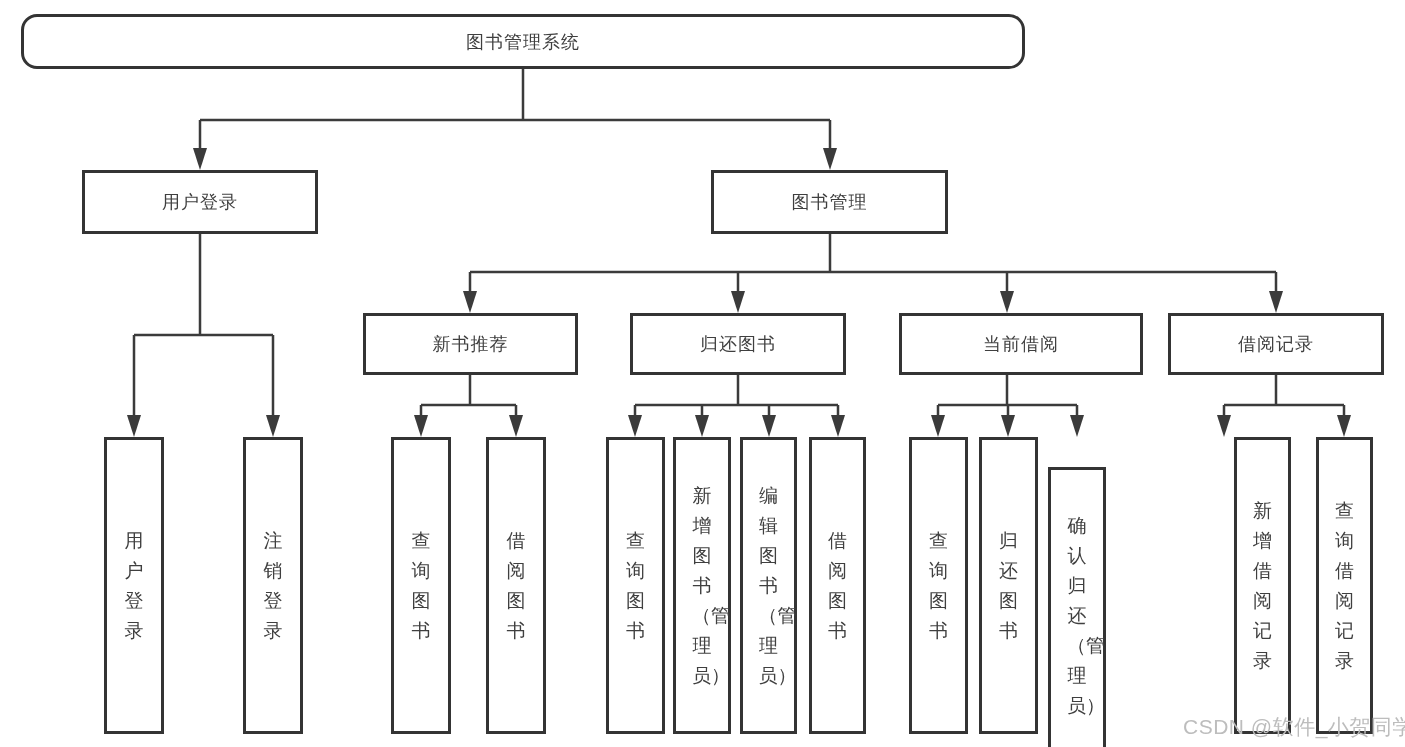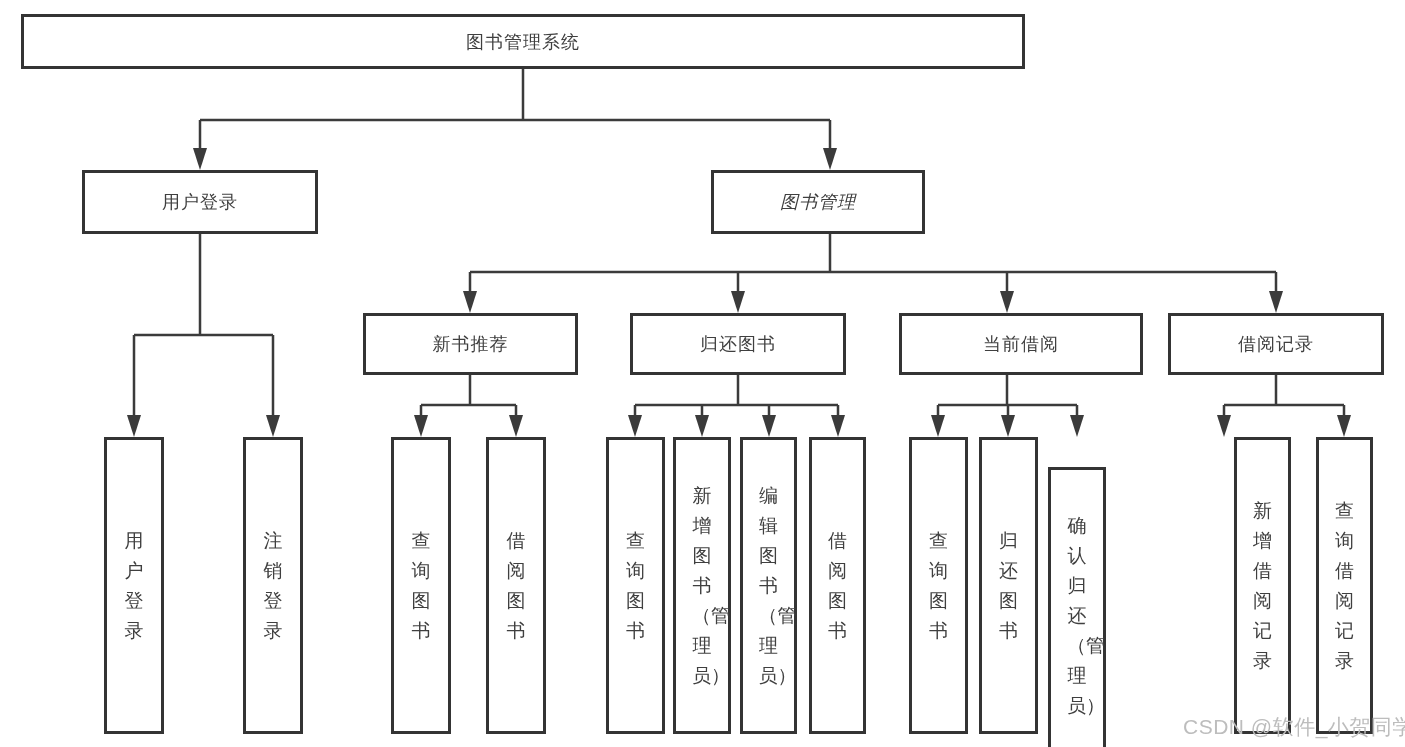--- a/index.html
+++ b/index.html
@@ -16,21 +16,21 @@
     border:3px solid #343434;
     background:#ffffff;
     display:flex;
     align-items:center;
     justify-content:center;
     box-sizing:border-box;
     font-size:18px;
     letter-spacing:1px;
     color:#3f3f3f;
   }
-  .root-node{left:21px;top:14px;width:1004px;height:55px;}
+  .root-node{left:21px;top:14px;width:1004px;height:55px;border-radius:16px;}
   .lvl2{top:170px;height:64px;}
   .lvl3{top:313px;height:62px;}
   .leaf{
     top:437px;height:297px;
     position:absolute;
     border:3px solid #343434;
     background:#ffffff;
     display:flex;
     align-items:center;
     justify-content:center;
@@ -100,21 +100,21 @@
     </g>
   </svg>
 
   <div class="node root-node">
     <span>图书管理系统</span>
   </div>
 
   <div class="node lvl2" style="left:82px;width:236px;">
     <span>用户登录</span>
   </div>
-  <div class="node lvl2" style="left:711px;width:214px;font-style:italic;">
+  <div class="node lvl2" style="left:711px;width:237px;">
     <span>图书管理</span>
   </div>
 
   <div class="node lvl3" style="left:363px;width:215px;">
     <span>新书推荐</span>
   </div>
   <div class="node lvl3" style="left:630px;width:216px;">
     <span>归还图书</span>
   </div>
   <div class="node lvl3" style="left:899px;width:244px;">

